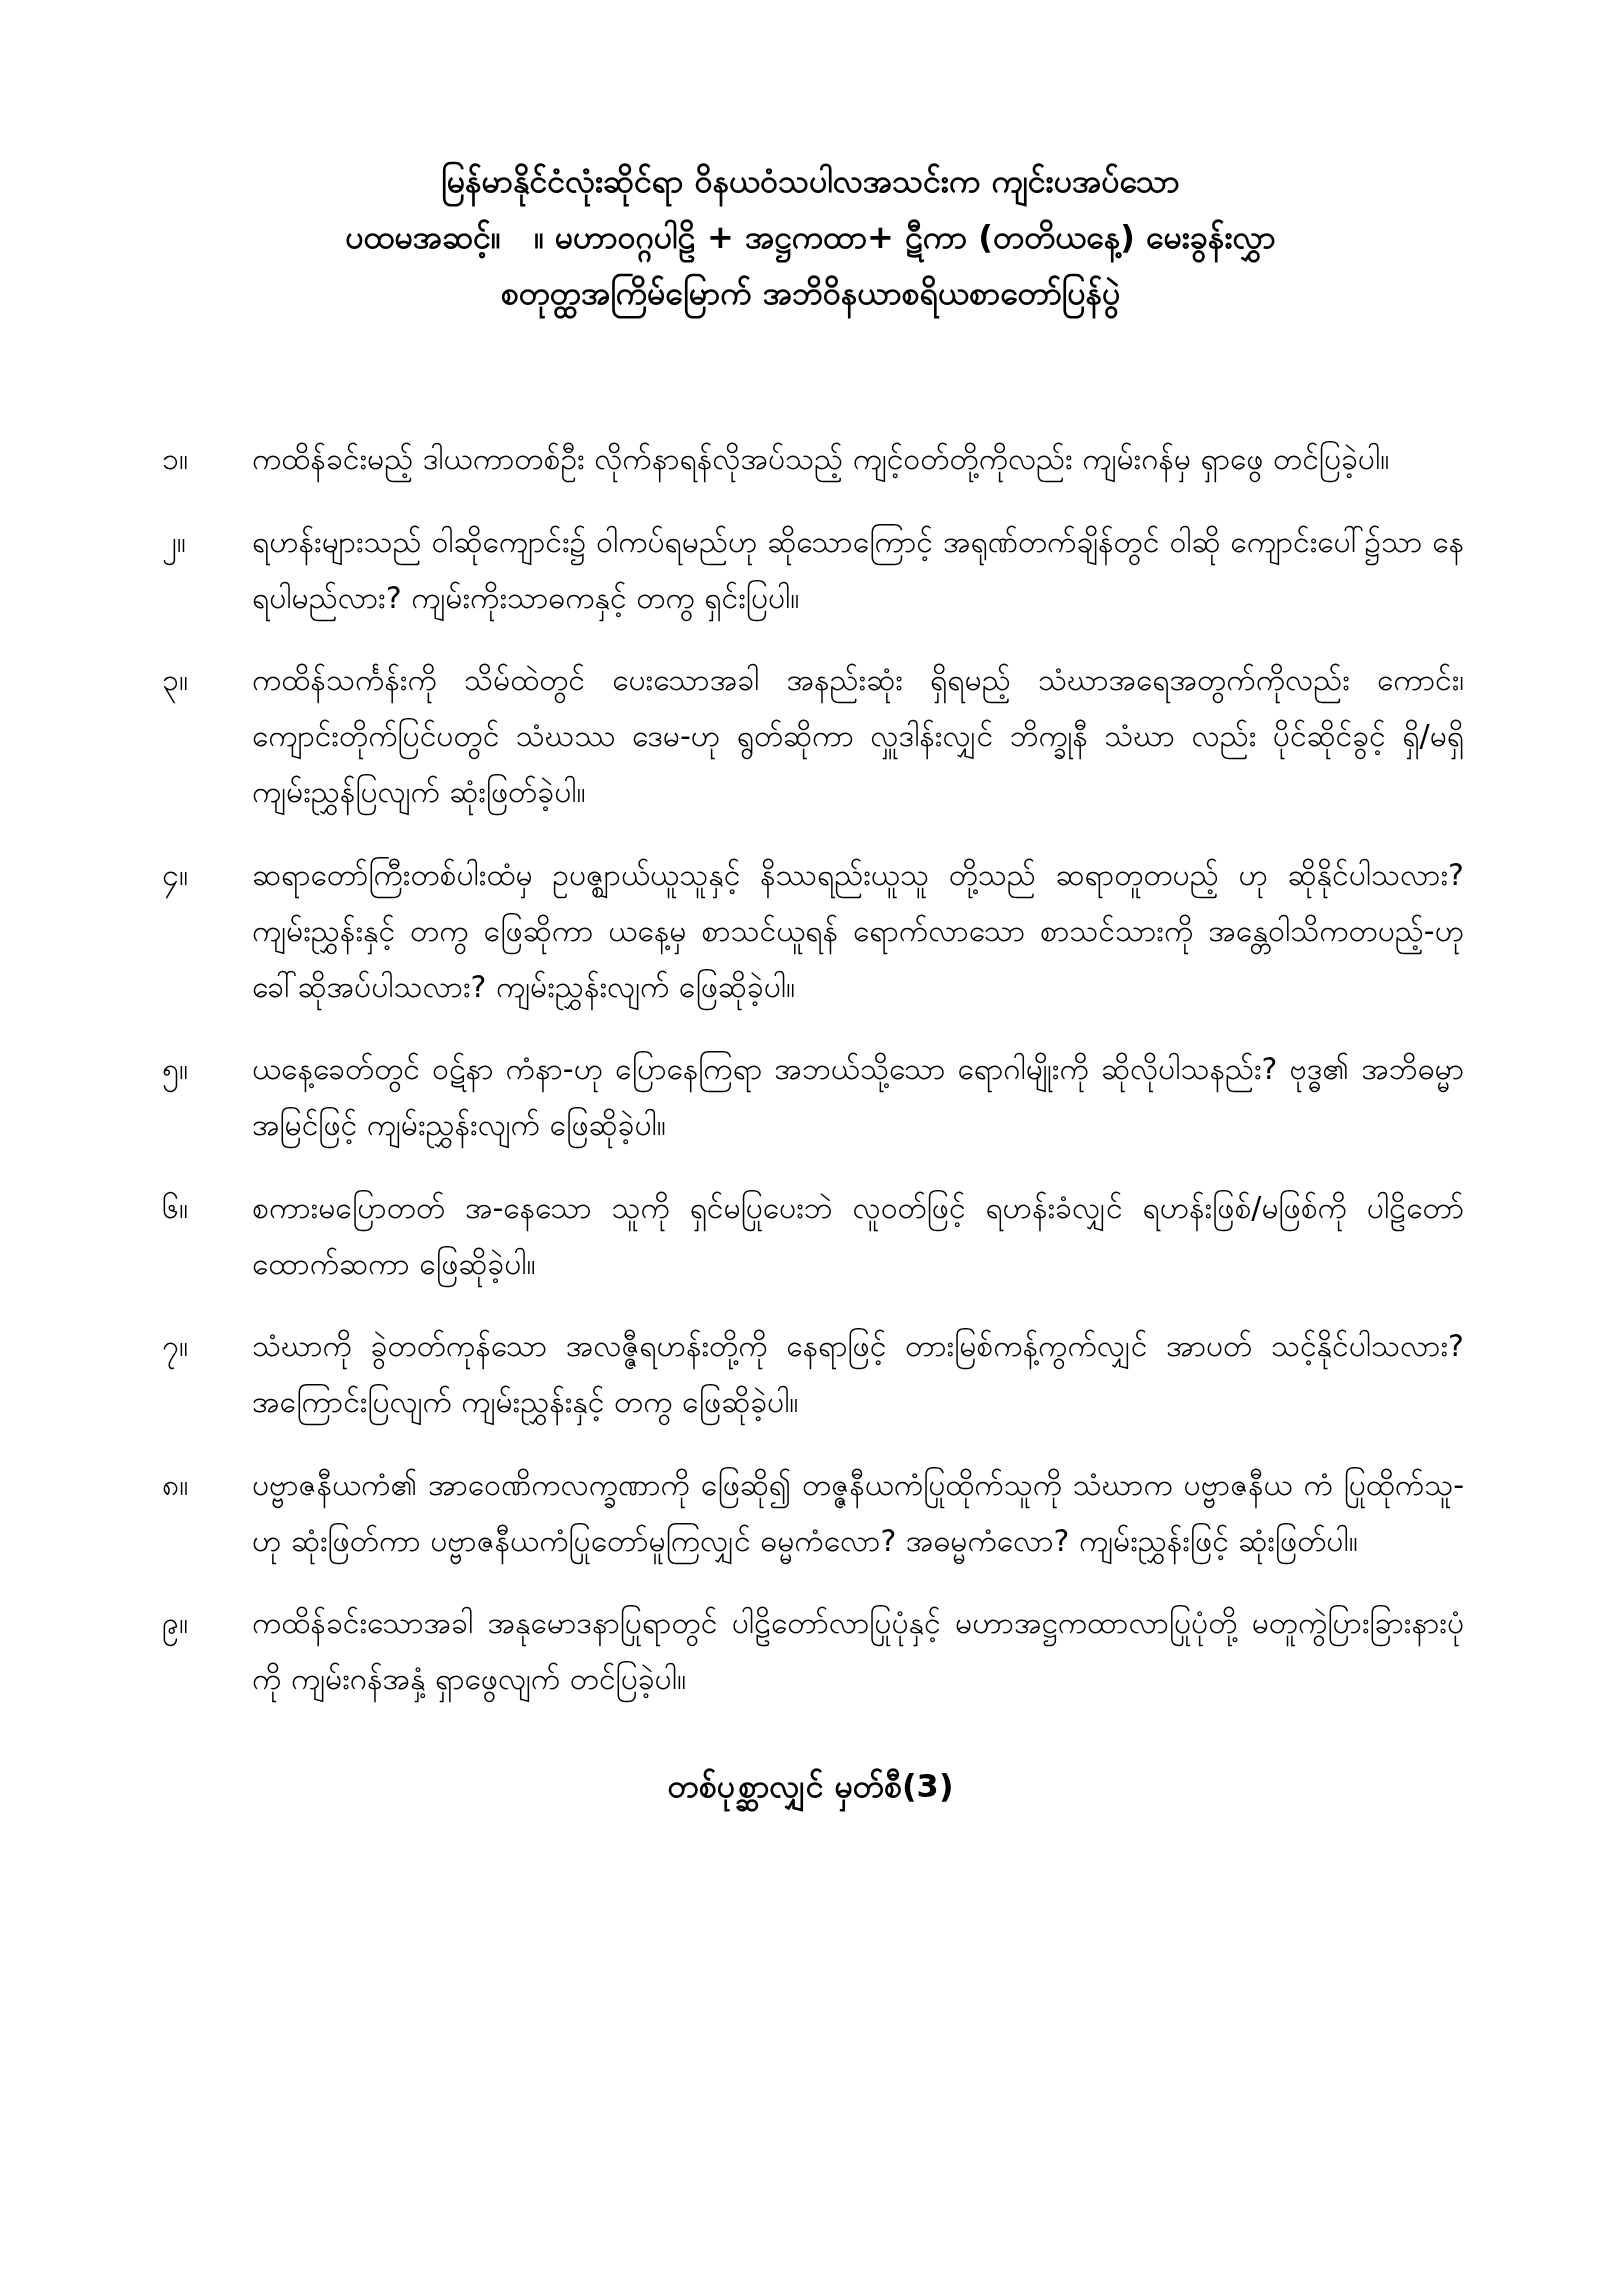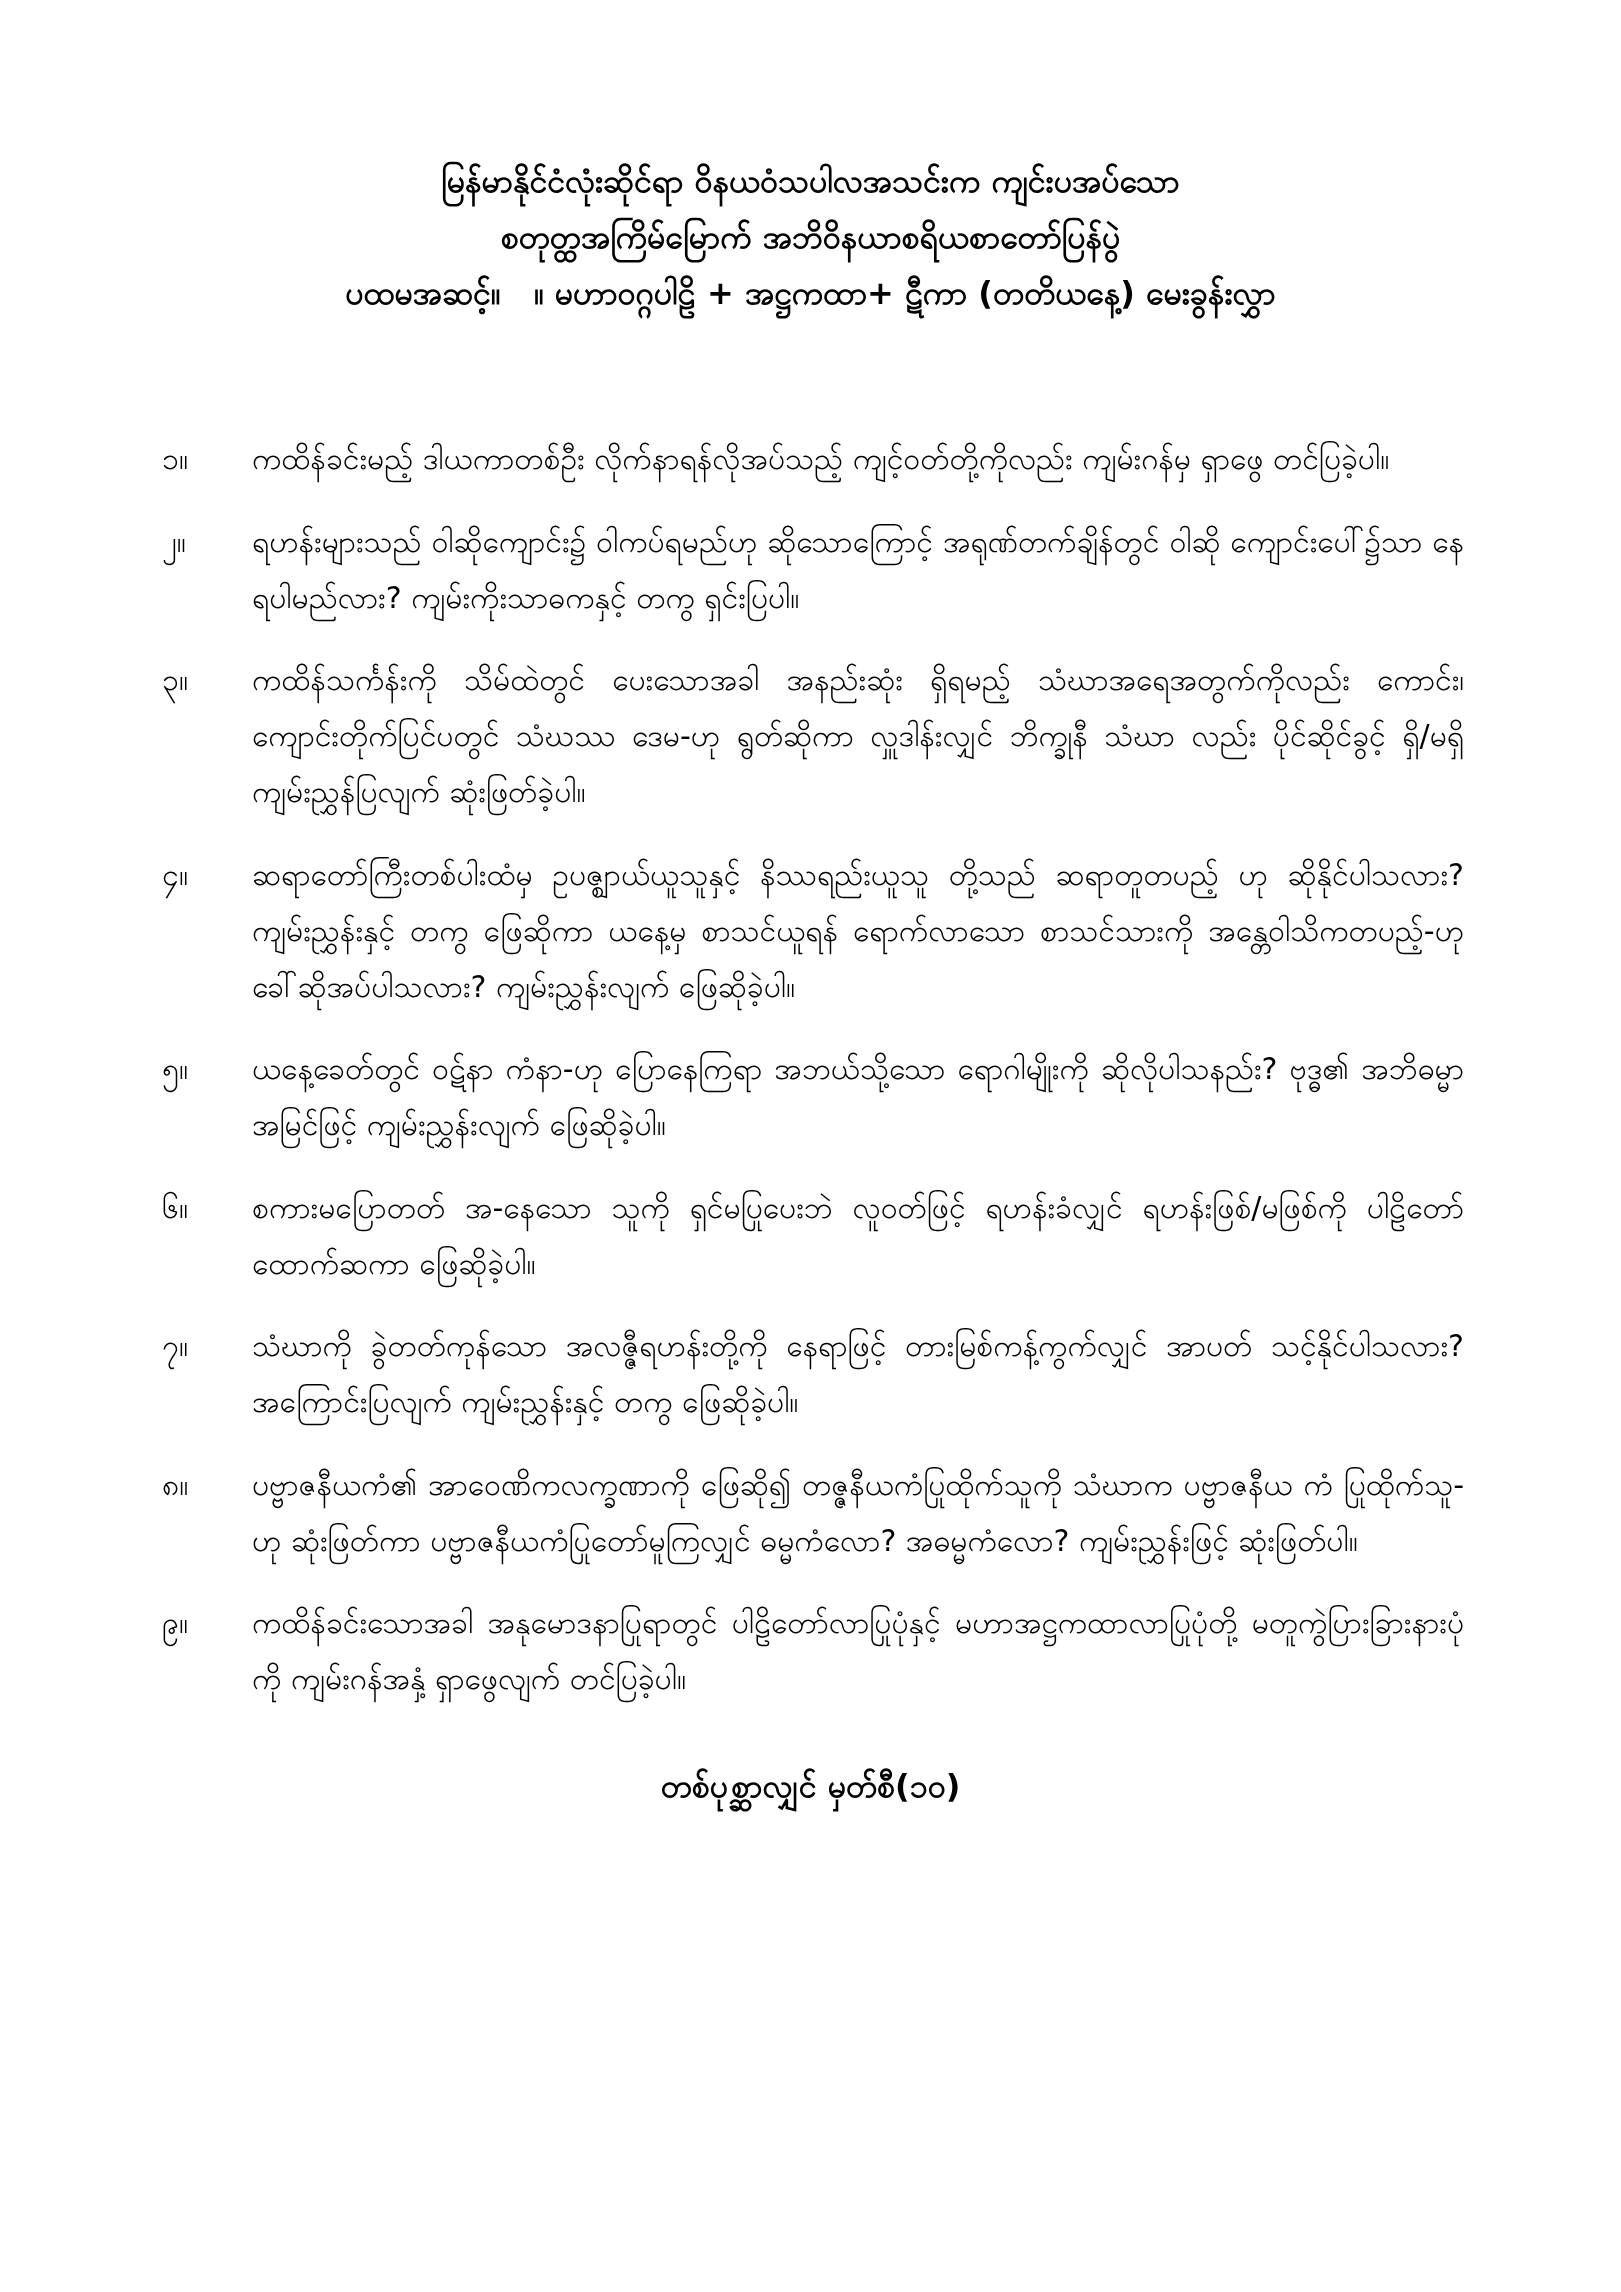--- a/index.html
+++ b/index.html
@@ -50,22 +50,22 @@
     line-height: 56px;
   }
 </style>
 </head>
 <body>
 
 <div class="page">
 
   <div class="header">
     <div class="title-line">မြန်မာနိုင်ငံလုံးဆိုင်ရာ ဝိနယဝံသပါလအသင်းက ကျင်းပအပ်သော</div>
+    <div class="title-line">ပထမအဆင့်။   ။ မဟာဝဂ္ဂပါဠိ + အဋ္ဌကထာ+ ဋီကာ (တတိယနေ့) မေးခွန်းလွှာ</div>
     <div class="title-line">စတုတ္ထအကြိမ်မြောက် အဘိဝိနယာစရိယစာတော်ပြန်ပွဲ</div>
-    <div class="title-line">ပထမအဆင့်။   ။ မဟာဝဂ္ဂပါဠိ + အဋ္ဌကထာ+ ဋီကာ (တတိယနေ့) မေးခွန်းလွှာ</div>
   </div>
 
   <div class="questions">
 
     <div class="question">
       <div class="q-num">၁။</div>
       <div class="q-text">ကထိန်ခင်းမည့် ဒါယကာတစ်ဦး လိုက်နာရန်လိုအပ်သည့် ကျင့်ဝတ်တို့ကိုလည်း ကျမ်းဂန်မှ ရှာဖွေ တင်ပြခဲ့ပါ။</div>
     </div>
 
     <div class="question">
@@ -104,16 +104,16 @@
     </div>
 
     <div class="question">
       <div class="q-num">၉။</div>
       <div class="q-text">ကထိန်ခင်းသောအခါ အနုမောဒနာပြုရာတွင် ပါဠိတော်လာပြုပုံနှင့် မဟာအဋ္ဌကထာလာပြုပုံတို့ မတူကွဲပြားခြားနားပုံကို ကျမ်းဂန်အနှံ့ ရှာဖွေလျက် တင်ပြခဲ့ပါ။</div>
     </div>
 
 
   </div>
 
-  <div class="footer">တစ်ပုစ္ဆာလျှင် မှတ်စီ(၁၀)</div>
+  <div class="footer">တစ်ပုစ္ဆာလျှင် မှတ်စီ(3)</div>
 
 </div>
 
 
 </body></html>

